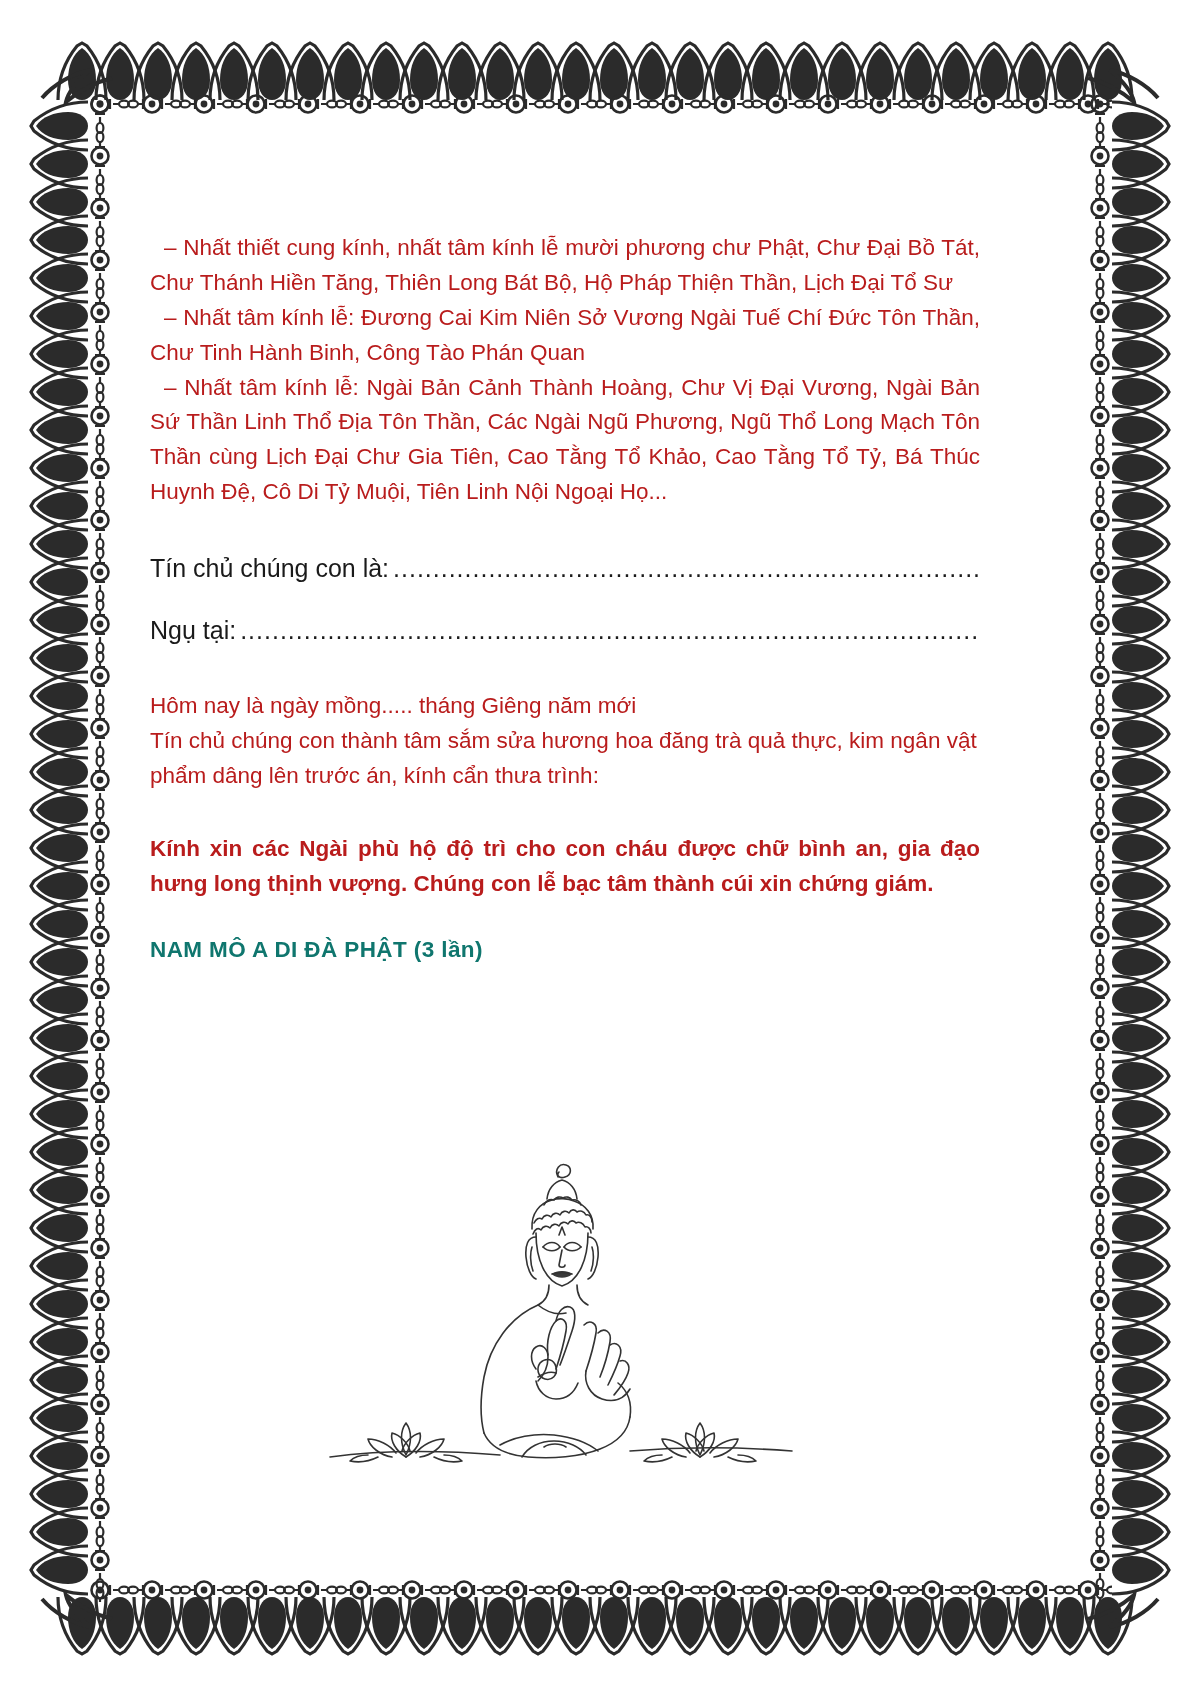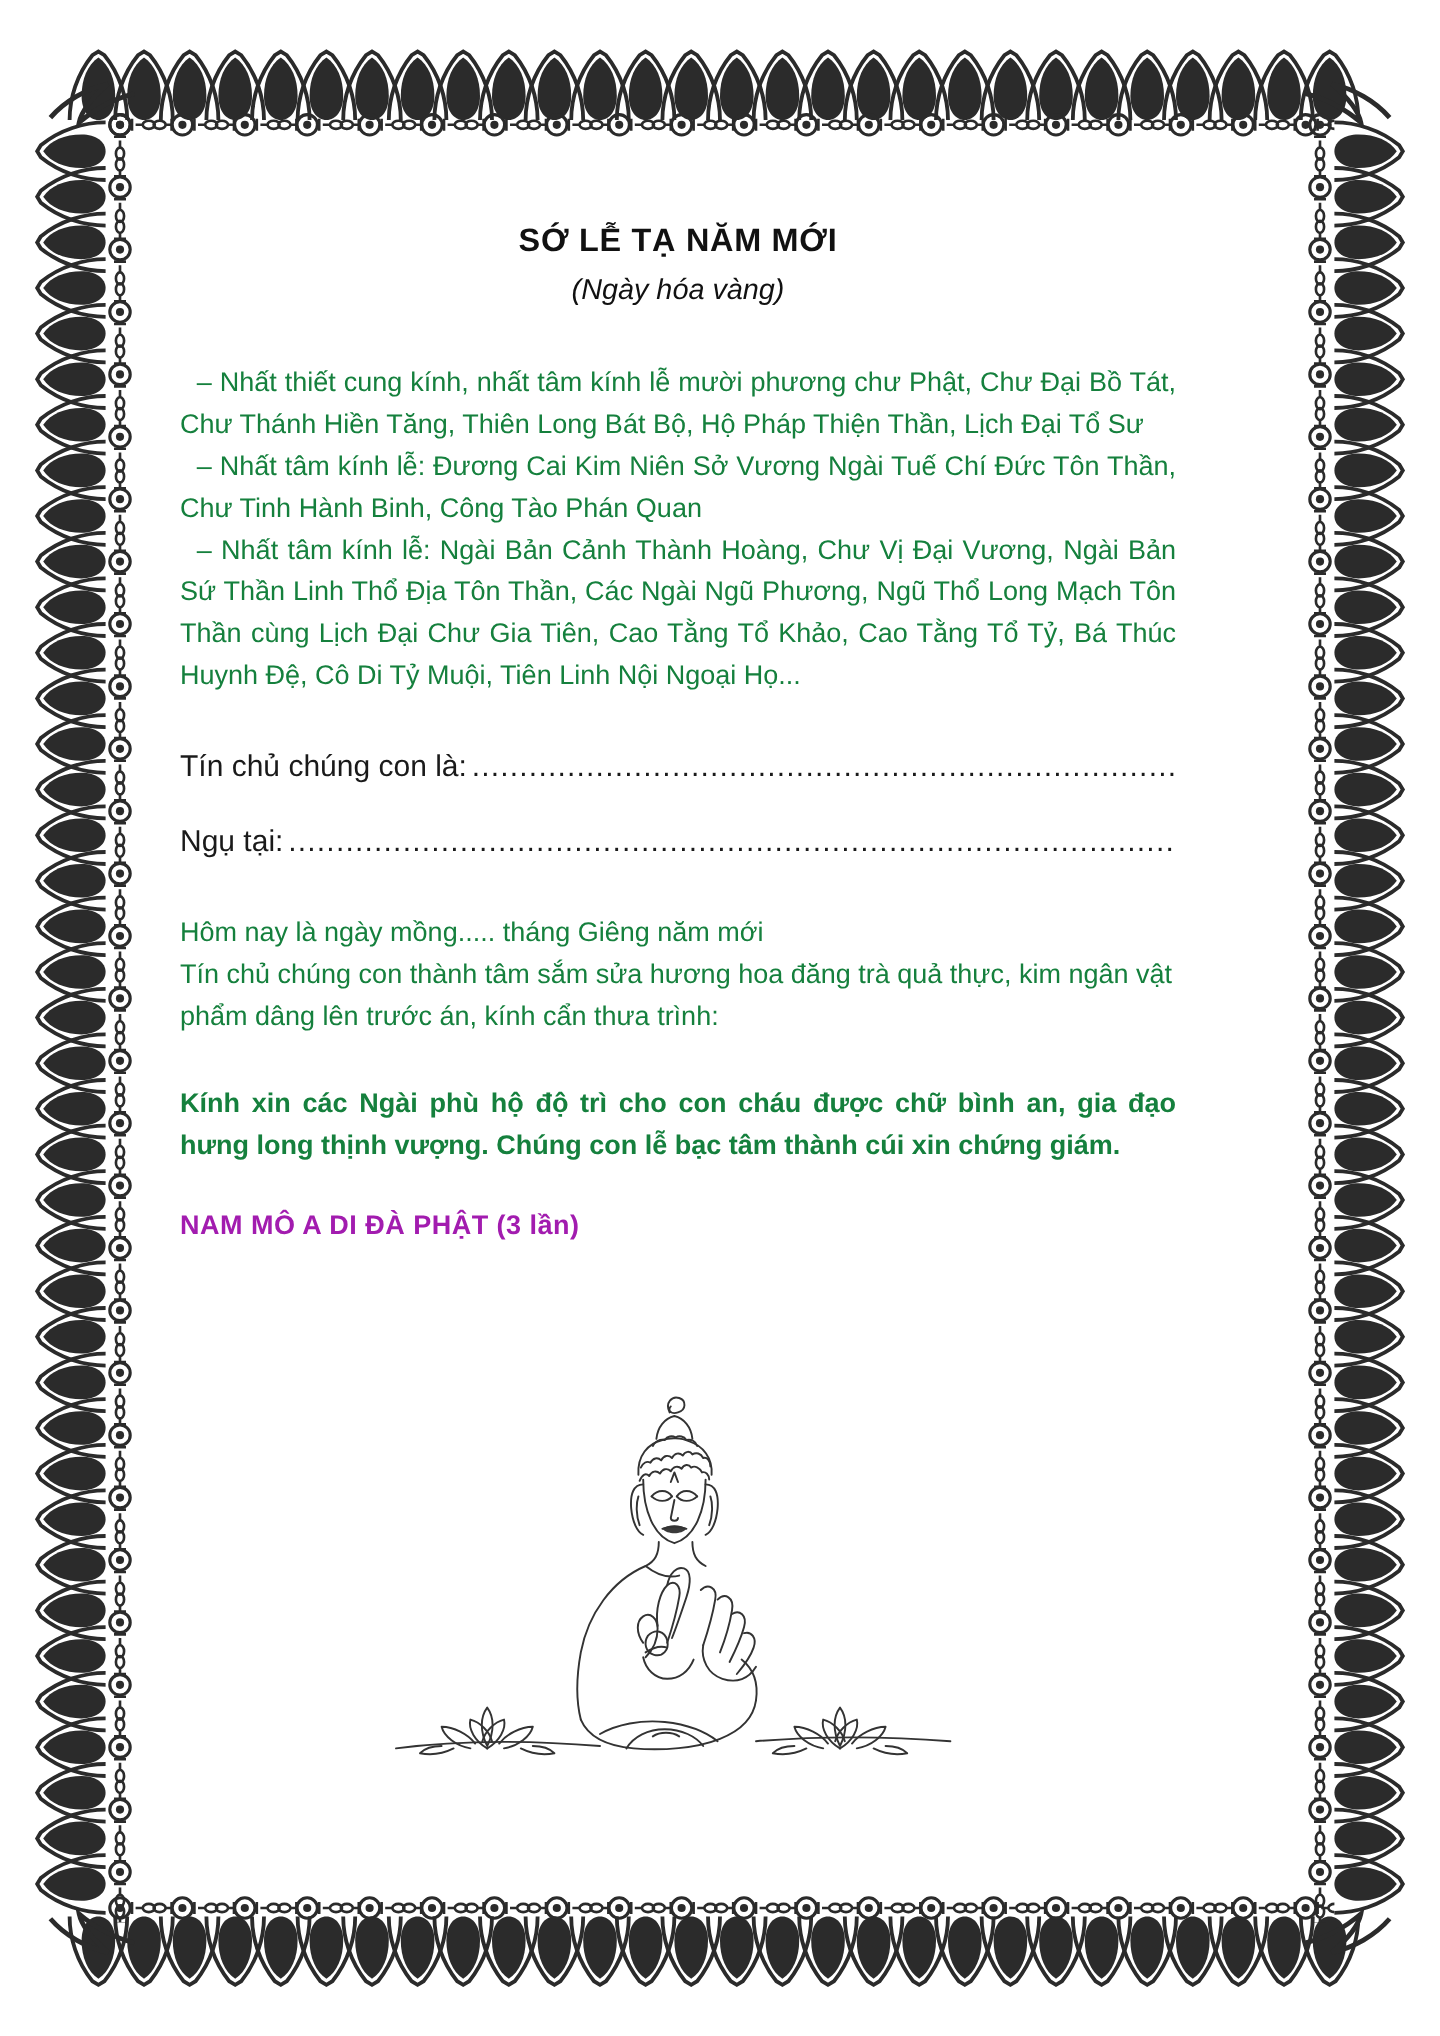--- a/index.html
+++ b/index.html
@@ -64,21 +64,21 @@
   .doc-subtitle {
     font-size: 24px;
     font-style: italic;
     margin: 0;
     color: #111;
   }
 
   .body-text {
     font-size: 22.5px;
     line-height: 1.55;
-    color: #15803d;
+    color: #b91c1c;
     margin: 0;
   }
   .para {
     margin: 0;
   }
   .para + .para { margin-top: 0; }
 
   .block-invocation { margin-top: 46px; }
   .block-invocation .para { text-align: justify; }
   .block-invocation .para.indent-dash { text-indent: 14px; }
@@ -103,21 +103,21 @@
 
   .block-offering { margin-top: 40px; }
   .block-blessing { margin-top: 38px; font-weight: bold; }
   .block-blessing .para { text-align: justify; }
 
   .mantra {
     margin-top: 36px;
     font-size: 22.5px;
     font-weight: bold;
     letter-spacing: 0.4px;
-    color: #a21caf;
+    color: #0f766e;
   }
 
   
   .illustration {
     position: absolute;
     left: 300px;
     top: 1155px;
     width: 520px;
     height: 320px;
     pointer-events: none;
@@ -430,24 +430,20 @@
           <use href="#chain-v" x="1012" y="1312"></use>
         <use href="#chain-v" x="1012" y="1364"></use>
           <use href="#chain-v" x="1012" y="1416"></use>
         <use href="#chain-v" x="1012" y="1468"></use>
       </g>
     </svg>
   </div>
 
   <div class="content">
 
-    <div class="title-block">
-      <h1 class="doc-title">SỚ LỄ TẠ NĂM MỚI</h1>
-      <div class="doc-subtitle">(Ngày hóa vàng)</div>
-    </div>
 
     <div class="body-text block-invocation">
       <p class="para indent-dash">– Nhất thiết cung kính, nhất tâm kính lễ mười phương chư Phật, Chư Đại Bồ Tát, Chư Thánh Hiền Tăng, Thiên Long Bát Bộ, Hộ Pháp Thiện Thần, Lịch Đại Tổ Sư</p>
       <p class="para indent-dash">– Nhất tâm kính lễ: Đương Cai Kim Niên Sở Vương Ngài Tuế Chí Đức Tôn Thần, Chư Tinh Hành Binh, Công Tào Phán Quan</p>
       <p class="para indent-dash">– Nhất tâm kính lễ: Ngài Bản Cảnh Thành Hoàng, Chư Vị Đại Vương, Ngài Bản Sứ Thần Linh Thổ Địa Tôn Thần, Các Ngài Ngũ Phương, Ngũ Thổ Long Mạch Tôn Thần cùng Lịch Đại Chư Gia Tiên, Cao Tằng Tổ Khảo, Cao Tằng Tổ Tỷ, Bá Thúc Huynh Đệ, Cô Di Tỷ Muội, Tiên Linh Nội Ngoại Họ...</p>
     </div>
 
     <div class="fill-row">
       <span class="fill-label">Tín chủ chúng con là:</span>
       <span class="dots">....................................................................................................</span>

